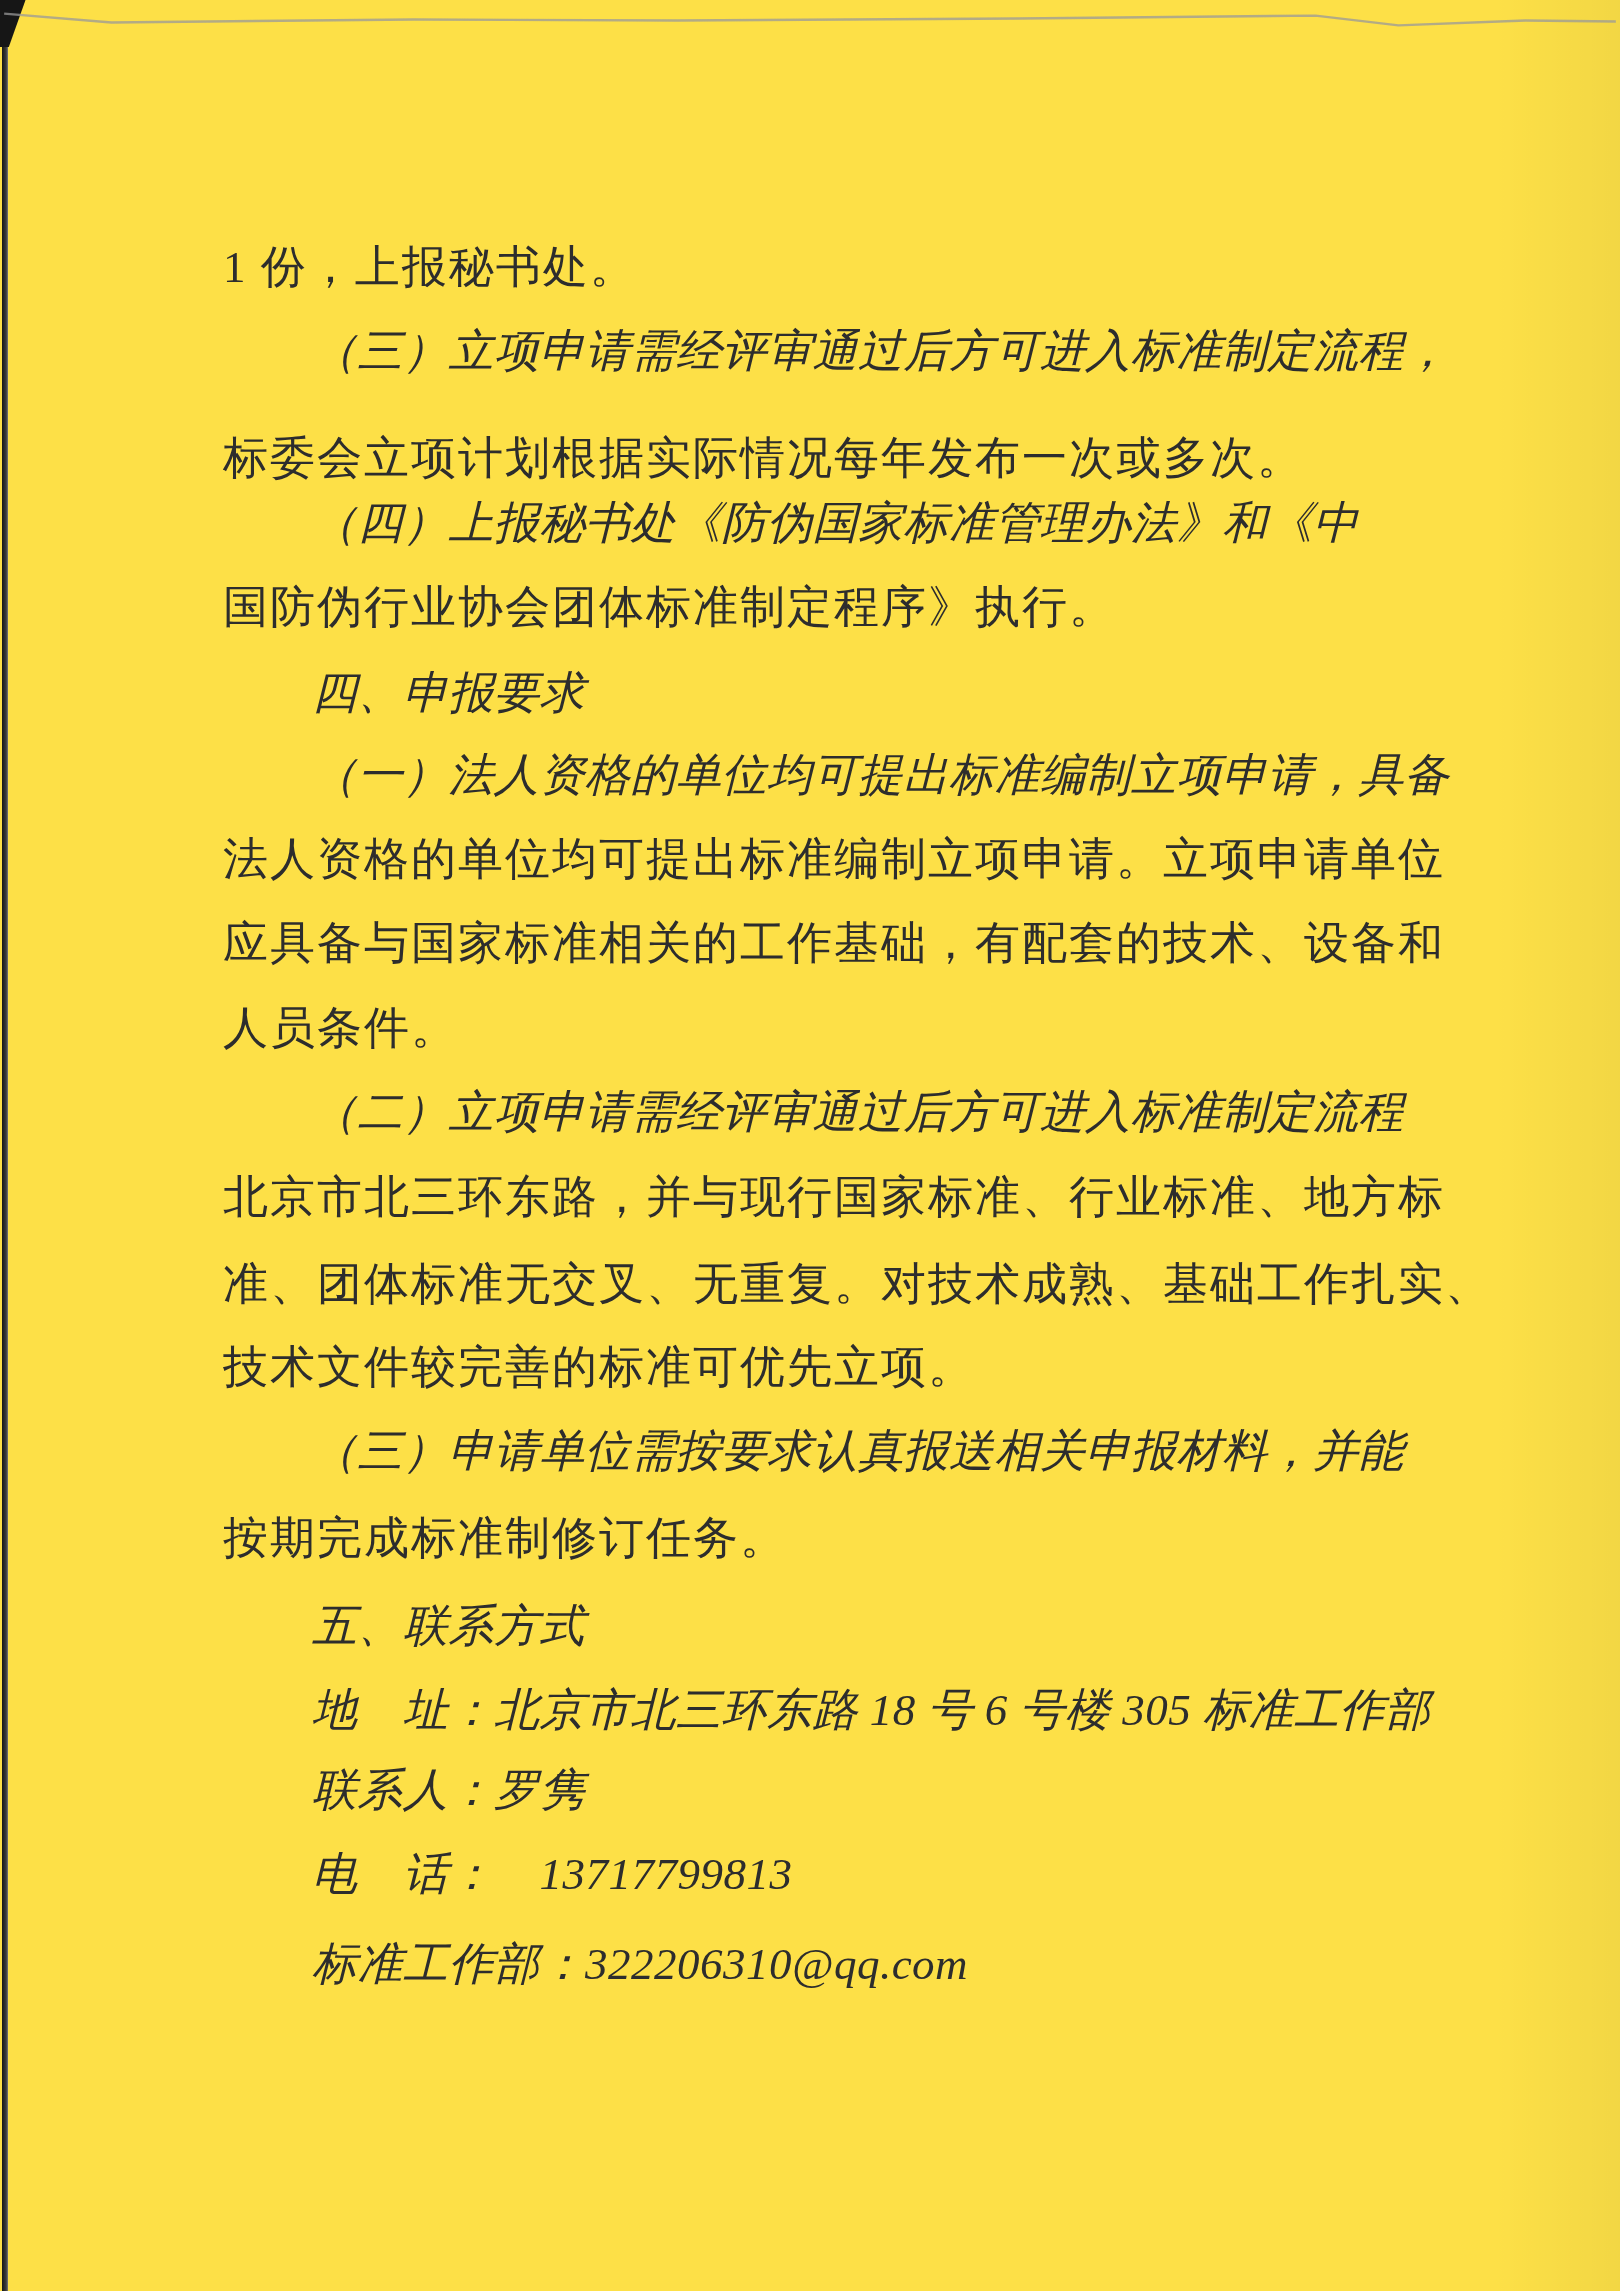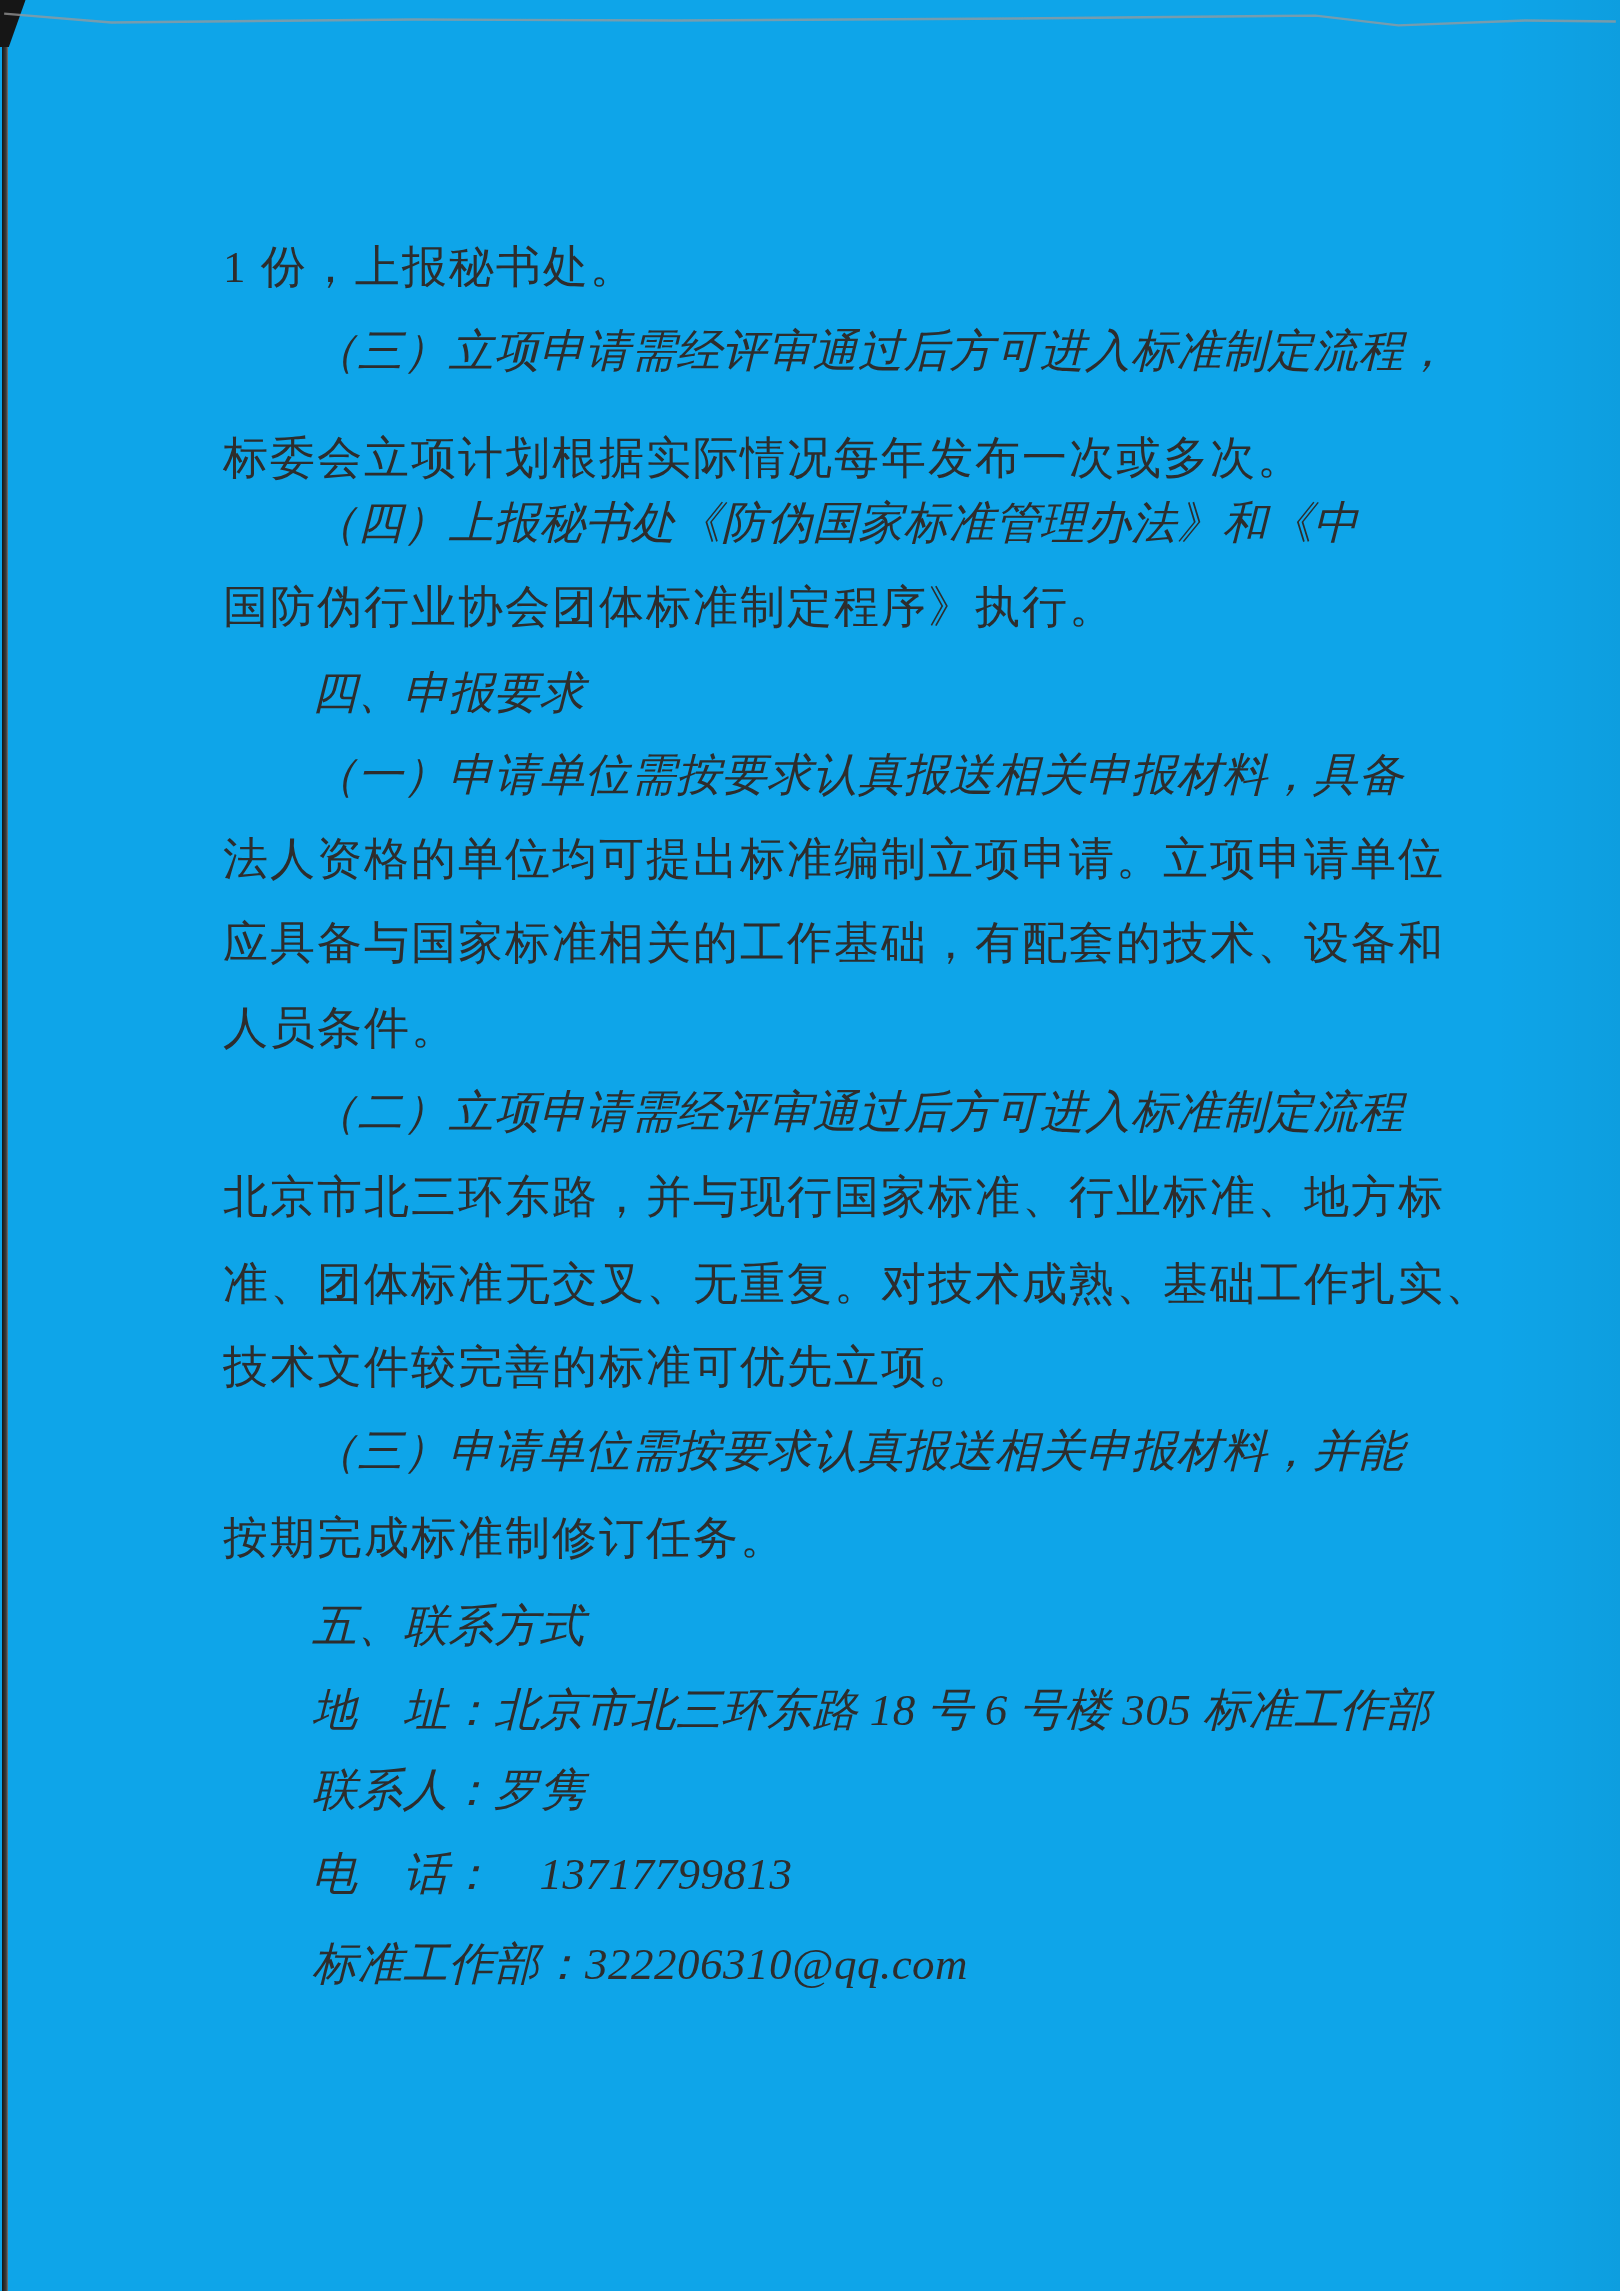--- a/index.html
+++ b/index.html
@@ -4,21 +4,21 @@
 <style>
   html, body {
     margin: 0;
     padding: 0;
     background: #ffffff;
   }
   .page {
     position: relative;
     width: 1620px;
     height: 2292px;
-    background: #0ea5e9;
+    background: #fde047;
     overflow: hidden;
     font-family: "Liberation Serif", "DejaVu Serif", serif;
   }
   
   .scan-right {
     position: absolute;
     top: 0; right: 0;
     width: 127px; height: 100%;
     background: linear-gradient(to right, rgba(0,0,0,0) 0%, rgba(0,0,0,0.045) 100%);
     pointer-events: none;
@@ -69,21 +69,21 @@
   <div class="textlayer">
 
     <div class="line l" style="top:242px">1 份，上报秘书处。</div>
     <div class="line ind" style="top:326px">（三）立项申请需经评审通过后方可进入标准制定流程，</div>
     <div class="line l" style="top:433px">标委会立项计划根据实际情况每年发布一次或多次。</div>
     <div class="line ind" style="top:498px">（四）上报秘书处《防伪国家标准管理办法》和《中</div>
     <div class="line l" style="top:582px">国防伪行业协会团体标准制定程序》执行。</div>
 
     <div class="line ind" style="top:668px">四、申报要求</div>
 
-    <div class="line ind" style="top:750px">（一）申请单位需按要求认真报送相关申报材料，具备</div>
+    <div class="line ind" style="top:750px">（一）法人资格的单位均可提出标准编制立项申请，具备</div>
     <div class="line l" style="top:834px">法人资格的单位均可提出标准编制立项申请。立项申请单位</div>
     <div class="line l" style="top:918px">应具备与国家标准相关的工作基础，有配套的技术、设备和</div>
     <div class="line l" style="top:1003px">人员条件。</div>
     <div class="line ind" style="top:1087px">（二）立项申请需经评审通过后方可进入标准制定流程</div>
     <div class="line l" style="top:1172px">北京市北三环东路，并与现行国家标准、行业标准、地方标</div>
     <div class="line l" style="top:1259px">准、团体标准无交叉、无重复。对技术成熟、基础工作扎实、</div>
     <div class="line l" style="top:1342px">技术文件较完善的标准可优先立项。</div>
     <div class="line ind" style="top:1426px">（三）申请单位需按要求认真报送相关申报材料，并能</div>
     <div class="line l" style="top:1513px">按期完成标准制修订任务。</div>
 

